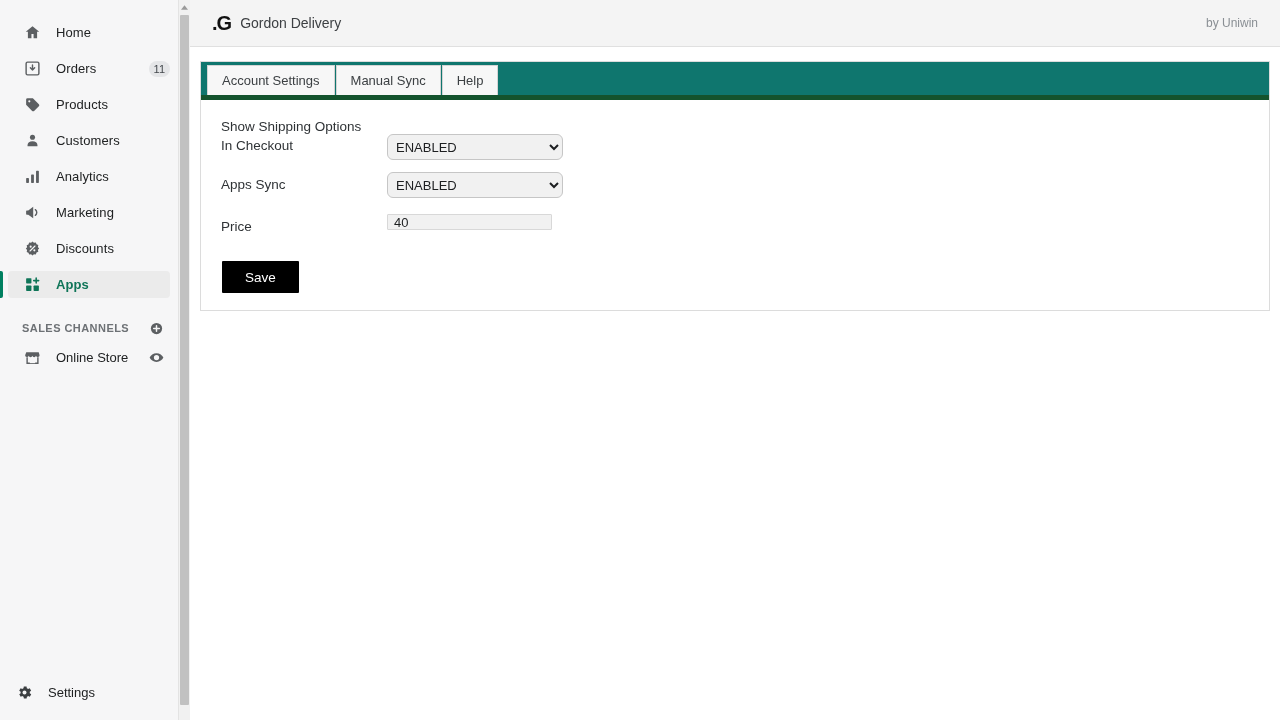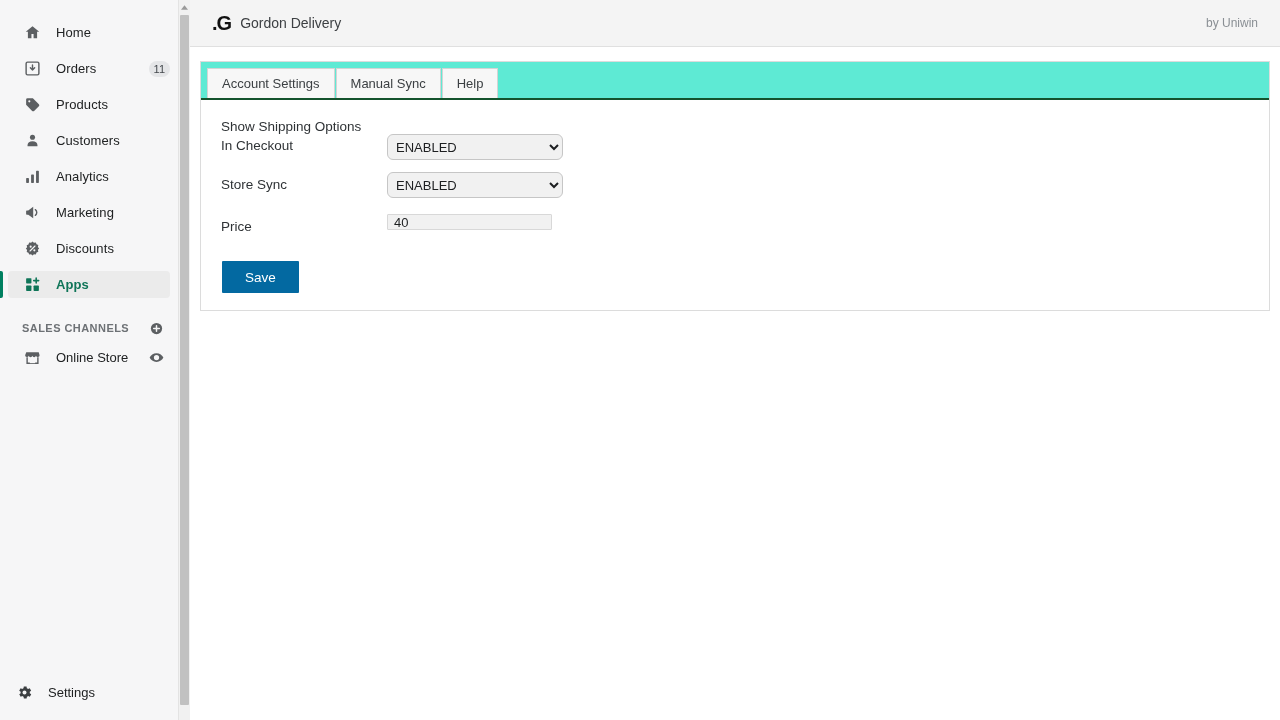--- a/index.html
+++ b/index.html
@@ -236,22 +236,22 @@
     left: 10px;
     top: 61px;
     width: 1070px;
     height: 250px;
     background: #ffffff;
     border: 1px solid #dcdcdc;
     box-sizing: border-box;
   }
   .tabstrip {
     height: 38px;
-    background: #5eead4;
-    border-bottom: 2px solid #14532d;
+    background: #0f766e;
+    border-bottom: 5px solid #14532d;
     display: flex;
     align-items: flex-end;
     padding-left: 6px;
     box-sizing: border-box;
   }
   .tab {
     height: 30px;
     line-height: 30px;
     padding: 0 14px;
     margin-right: 1px;
@@ -315,21 +315,21 @@
   .row-shipping .sel { margin-top: 17px; }
   .row-price .txt { margin-top: 0px; }
   .row-auto { margin-top: 12px; }
   .row-price { margin-top: 16px; }
 
   .save-btn {
     margin-top: 13px;
     margin-left: 1px;
     width: 77px;
     height: 32px;
-    background: #0369a1;
+    background: #000000;
     color: #ffffff;
     font-size: 13.5px;
     font-family: "Liberation Sans", sans-serif;
     border: none;
     border-radius: 1px;
     cursor: pointer;
   }
   svg { display: block; }
 </style>
 </head>
@@ -498,21 +498,21 @@
             <div>Show Shipping Options</div>
             <div>In Checkout</div>
           </div>
           <select class="sel">
             <option>ENABLED</option>
             <option>DISABLED</option>
           </select>
         </div>
 
         <div class="form-row row-auto">
-          <div class="form-label">Store Sync</div>
+          <div class="form-label">Apps Sync</div>
           <select class="sel">
             <option>ENABLED</option>
             <option>DISABLED</option>
           </select>
         </div>
 
         <div class="form-row row-price">
           <div class="form-label">Price</div>
           <input class="txt" type="text" value="40" style="">
         </div>

